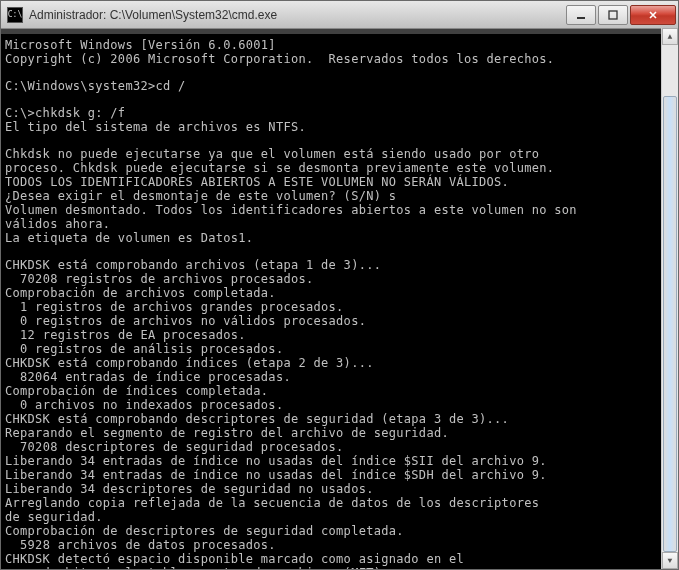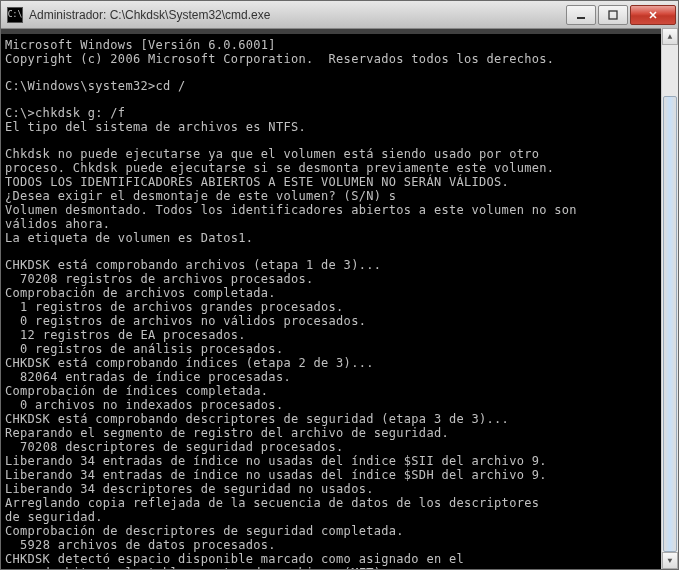--- a/index.html
+++ b/index.html
@@ -138,21 +138,21 @@
       left: 0;
       right: 0;
     }
   </style>
 </head>
 <body>
 
 <div class="window">
   <div class="titlebar">
     <div class="app-icon">C:\</div>
-    <div class="title-text">Administrador: C:\Chkdsk\System32\cmd.exe</div>
+    <div class="title-text">Administrador: C:\Volumen\System32\cmd.exe</div>
     <div class="window-controls">
       <div class="win-btn min">
         <svg viewBox="0 0 12 10">
             <rect x="2" y="7" width="8" height="2" fill="#333"></rect>
           </svg>
       </div>
       <div class="win-btn max">
         <svg viewBox="0 0 12 10">
             <rect x="2" y="1" width="8" height="8" fill="none" stroke="#333" stroke-width="1.3"></rect>
           </svg>

